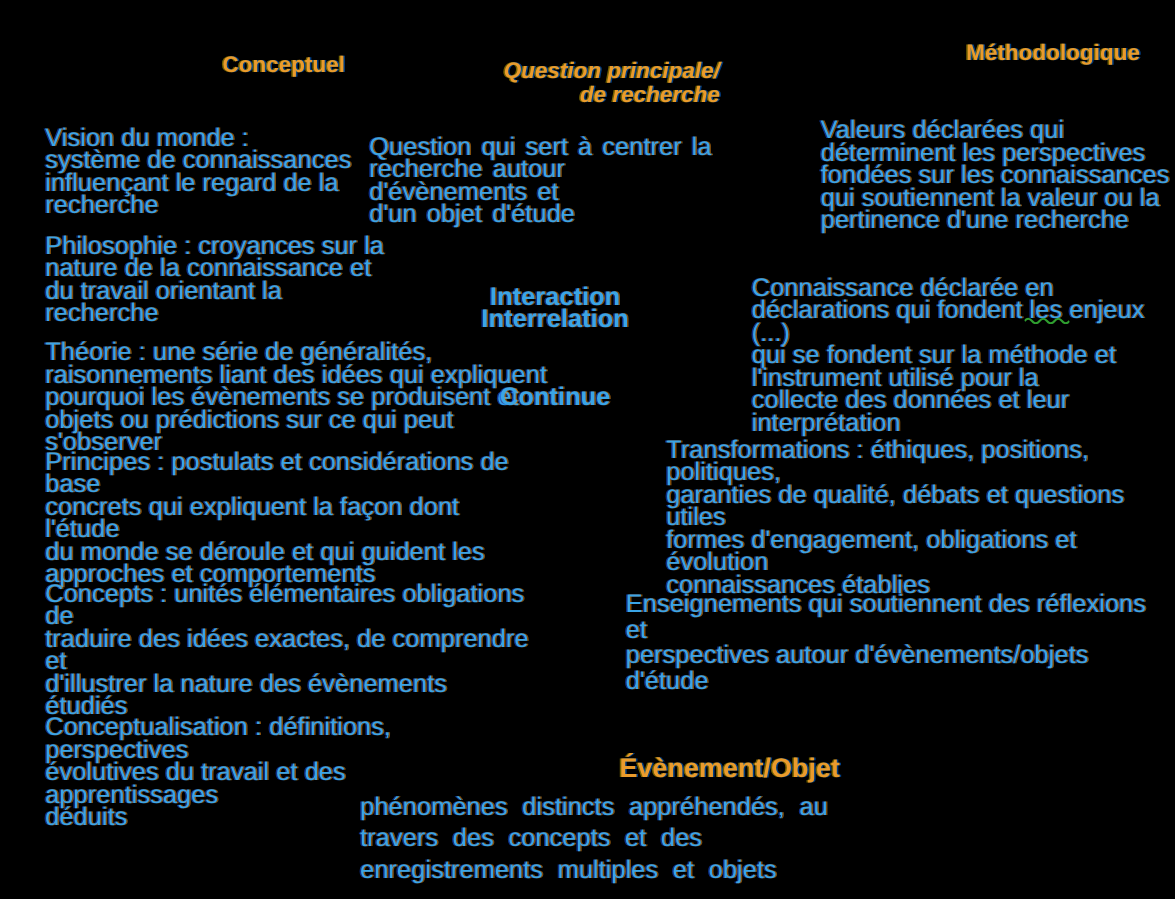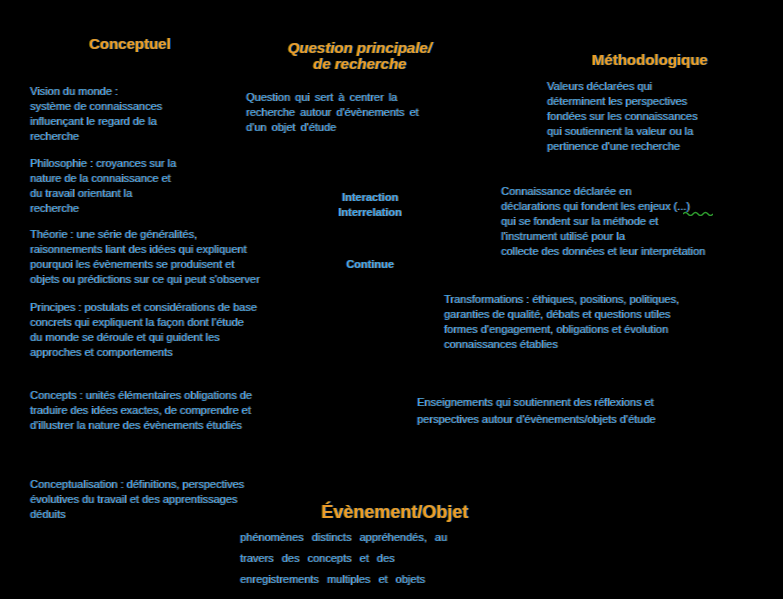--- a/index.html
+++ b/index.html
@@ -4,47 +4,47 @@
 <style>
   html,body{margin:0;padding:0;}
   body{
     width:783px;height:599px;position:relative;overflow:hidden;
     background:#000000;
     font-family:"Liberation Sans", sans-serif;
   }
   .blk{
     position:absolute;
     white-space:pre-line;
-    font-size:11px;
+    font-size:17px;
     line-height:15px;
     color:#3aa5e6;
     text-shadow:1px 0 0 rgba(235,140,20,.55), -1px 0 0 rgba(20,80,230,.6);
   }
   .hdr{
     position:absolute;
     white-space:pre-line;
     font-weight:bold;
     font-size:15px;
     line-height:16px;
-    text-align:center;
+    text-align:right;
     color:#ea9b2c;
     text-shadow:1px 0 0 rgba(0,120,255,.5), -1px 0 0 rgba(255,215,0,.45);
   }
   .mid{font-weight:bold;text-align:center;}
   .squiggle{position:absolute;}
 </style>
 </head>
 <body>
 
 <div class="hdr" style="left:30px;top:36px;width:200px;">Conceptuel</div>
 
 <div class="hdr" style="left:240px;top:40px;width:240px;font-style:italic;">Question principale/
 de recherche</div>
 
-<div class="hdr" style="left:540px;top:52px;width:220px;">Méthodologique</div>
+<div class="hdr" style="left:540px;top:28px;width:220px;">Méthodologique</div>
 
 <div class="blk" style="left:30px;top:84px;width:300px;">Vision du monde :
 système de connaissances
 influençant le regard de la
 recherche</div>
 
 <div class="blk" style="left:30px;top:156px;width:300px;">Philosophie : croyances sur la
 nature de la connaissance et
 du travail orientant la
 recherche</div>

